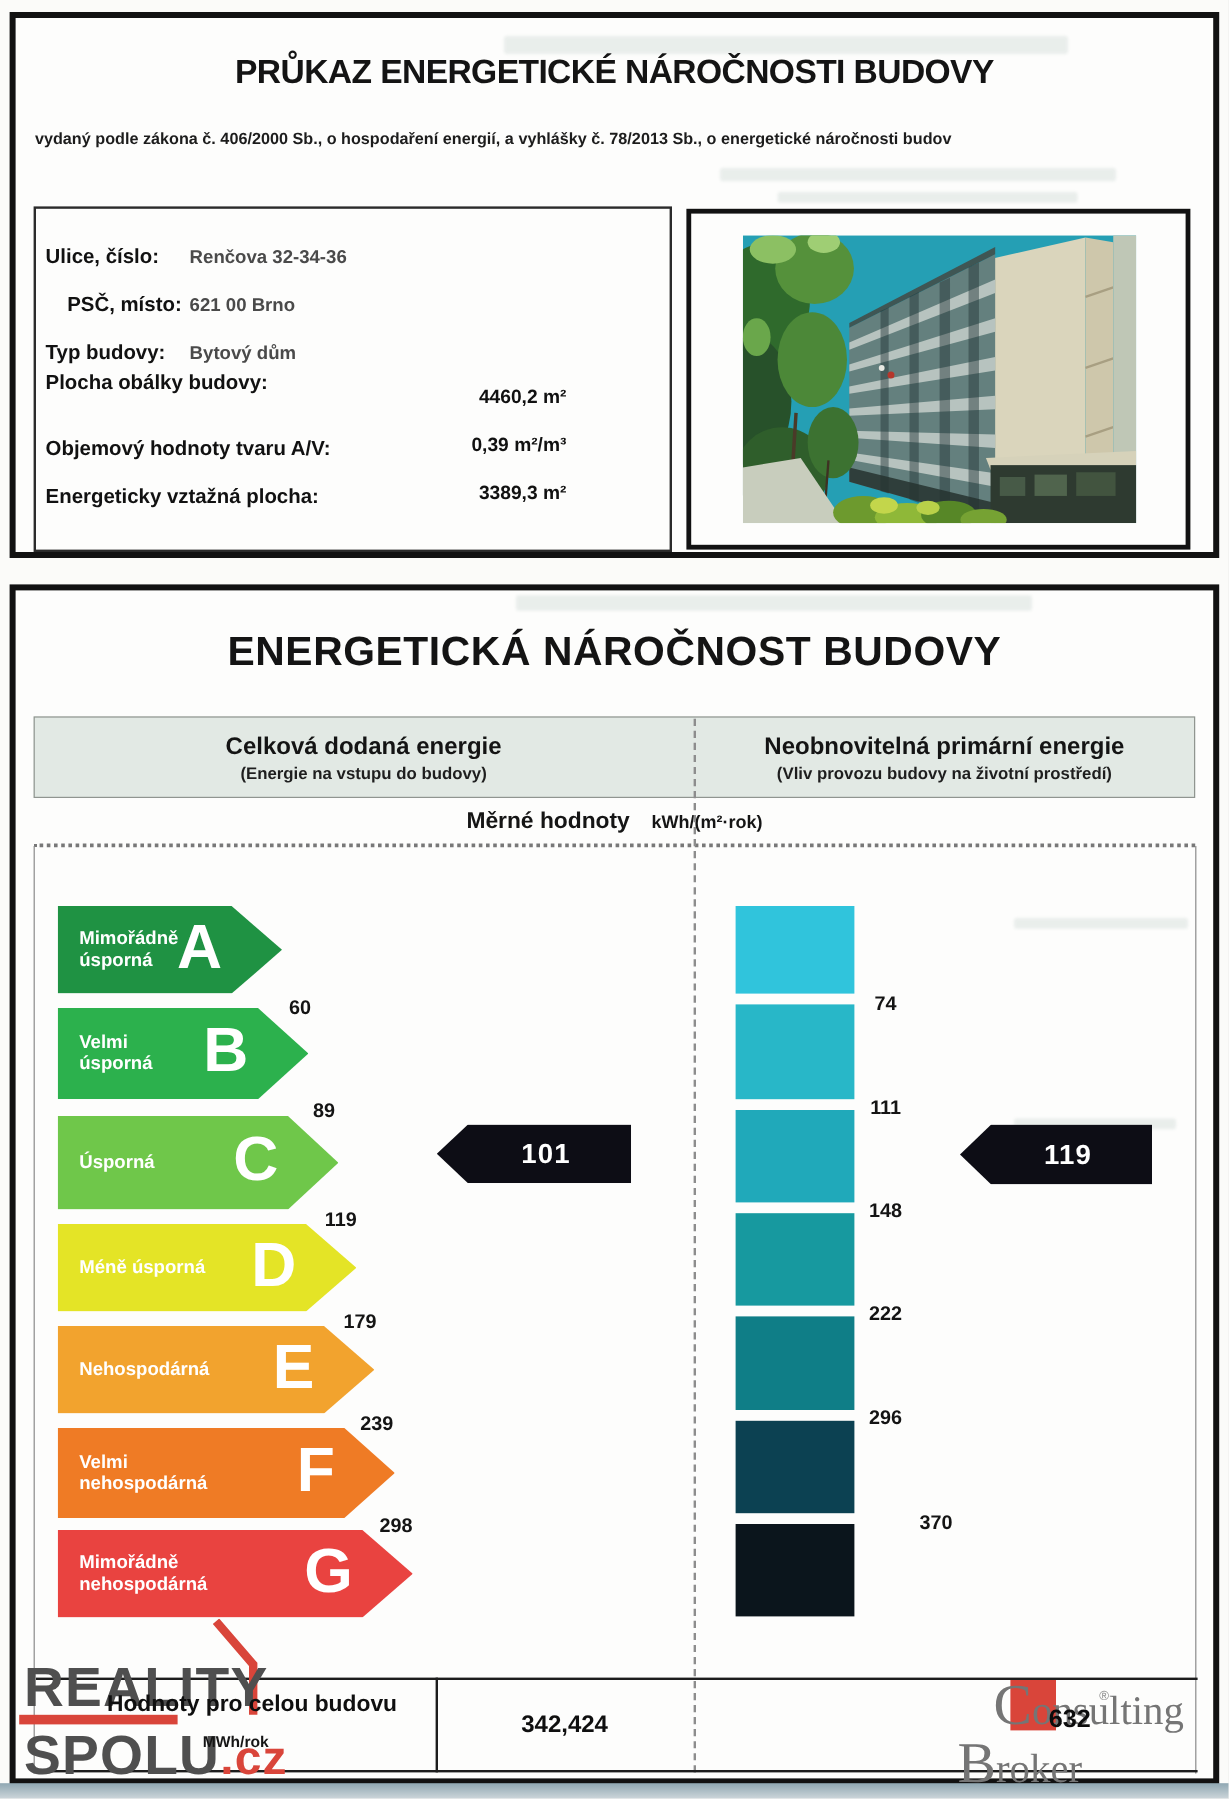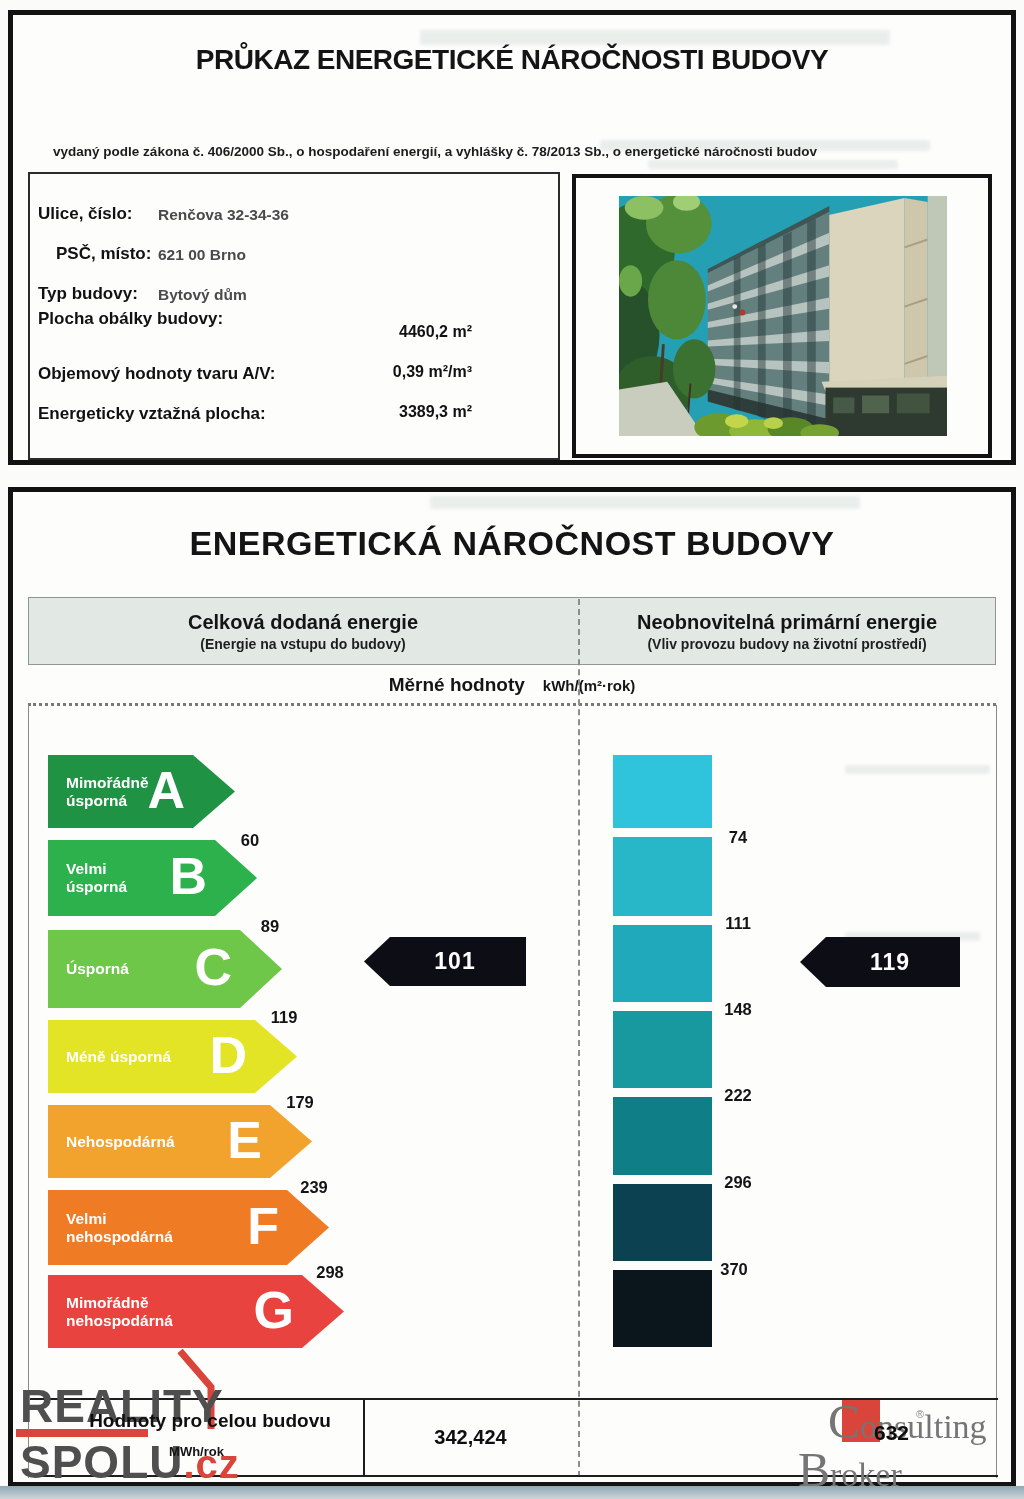--- a/index.html
+++ b/index.html
@@ -3,22 +3,22 @@
 <meta charset="utf-8">
 <style>
   html,body{margin:0;padding:0;background:#e8e8e6;}
   #page{position:relative;width:1024px;height:1499px;background:#fbfbf9;overflow:hidden;
         font-family:"Liberation Sans","DejaVu Sans",sans-serif;color:#151515;}
   
   .bigbox{position:absolute;border:5px solid #121212;background:#fdfdfc;box-sizing:border-box;}
   
   .cert-title{position:absolute;left:8px;width:1008px;top:44px;text-align:center;
       font-size:28px;font-weight:800;letter-spacing:-0.5px;color:#141414;}
-  .cert-sub{position:absolute;left:24px;width:822px;top:108px;text-align:center;
-      font-size:13.5px;font-weight:700;color:#1c1c1c;margin-top:36px;}
+  .cert-sub{position:absolute;left:0;width:822px;top:108px;text-align:center;
+      font-size:13.5px;font-weight:700;color:#1c1c1c;}
   
   .infobox{position:absolute;left:28px;top:172px;width:532px;height:288px;
       border:2px solid #2b2b2b;box-sizing:border-box;background:#fdfdfc;}
   .info-label{position:absolute;left:38px;font-size:17px;font-weight:800;color:#111;white-space:nowrap;}
   .info-val-left{position:absolute;left:158px;font-size:15.5px;font-weight:600;color:#4a4a4a;white-space:nowrap;}
   .info-val-right{position:absolute;left:300px;width:172px;text-align:right;font-size:16px;font-weight:800;color:#111;white-space:nowrap;}
   
   .photoframe{position:absolute;left:572px;top:174px;width:420px;height:284px;
       border:4px solid #121212;box-sizing:border-box;background:#fdfdfc;}
   .photoinner{position:absolute;left:43px;top:18px;width:328px;height:240px;overflow:hidden;}
@@ -326,21 +326,21 @@
       </svg>
     <span class="tval">222</span>
   </div>
   <div class="tmark" style="left:718px;top:1164px;">
     <svg width="40" height="12" viewBox="0 0 40 12">
         <path d="M40 6 H12" stroke="#5a5a5a" stroke-width="2.2"></path>
         <path d="M2 6 L13 1.5 L13 10.5 Z" fill="#5a5a5a"></path>
       </svg>
     <span class="tval">296</span>
   </div>
-  <div class="tmark" style="left:714px;top:1251px;">
+  <div class="tmark" style="left:760px;top:1251px;">
     <svg width="40" height="12" viewBox="0 0 40 12">
         <path d="M40 6 H12" stroke="#5a5a5a" stroke-width="2.2"></path>
         <path d="M2 6 L13 1.5 L13 10.5 Z" fill="#5a5a5a"></path>
       </svg>
     <span class="tval">370</span>
   </div>
 
   <div class="varrow" style="left: 800px; top: 937px; width: 160px; height: 50px; background-color: rgb(13, 13, 21);">
     <span>119</span>
   </div>

